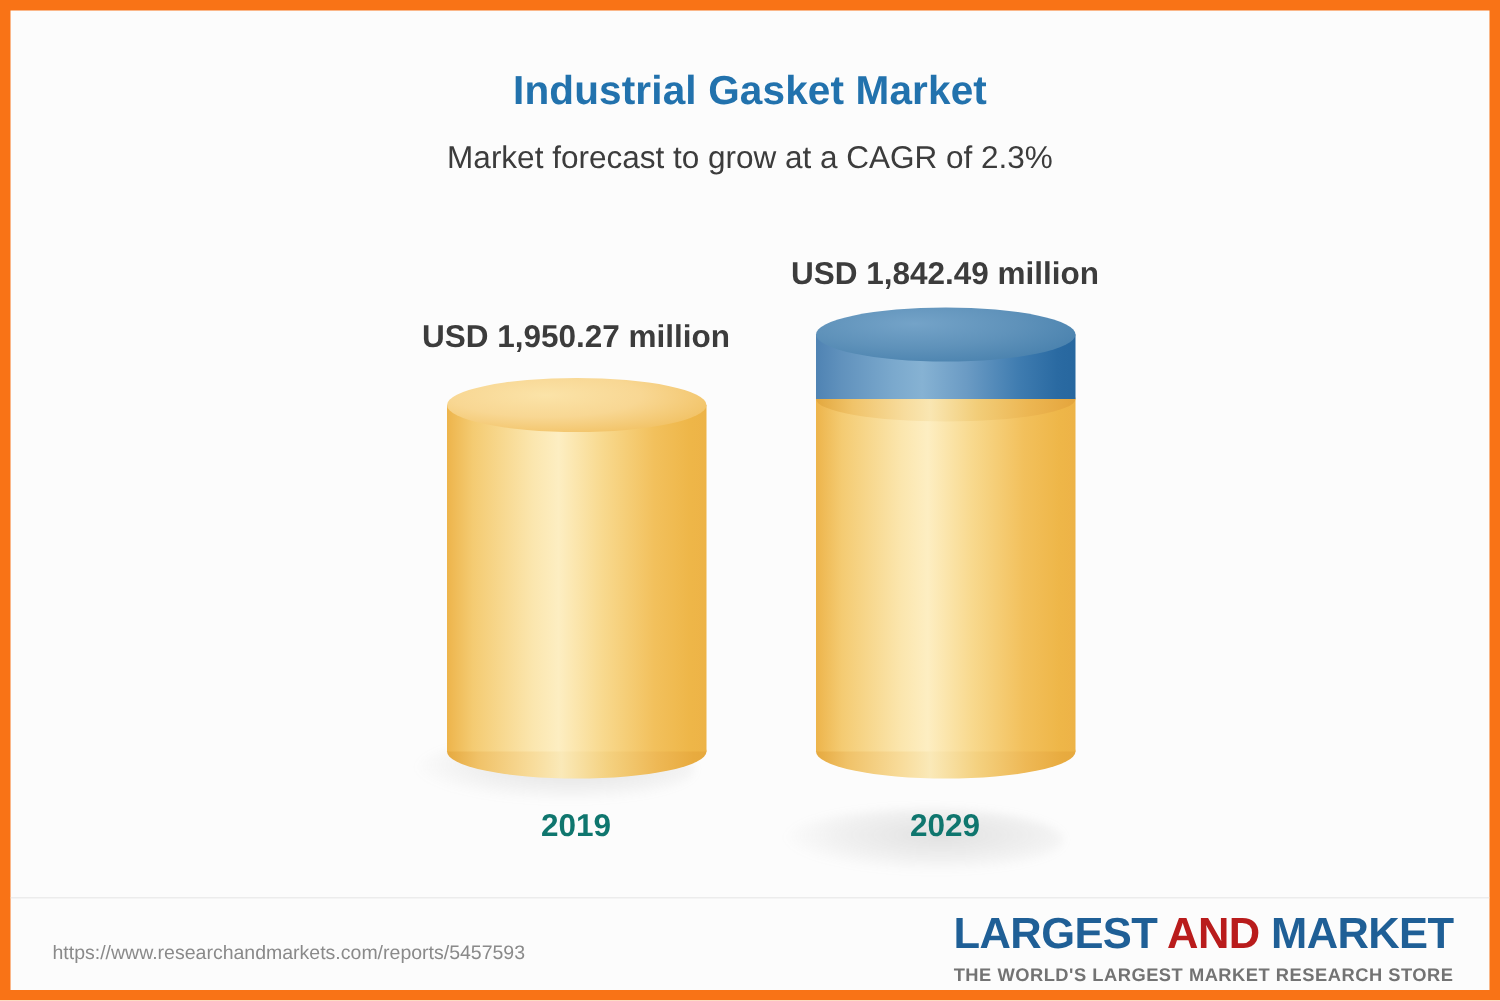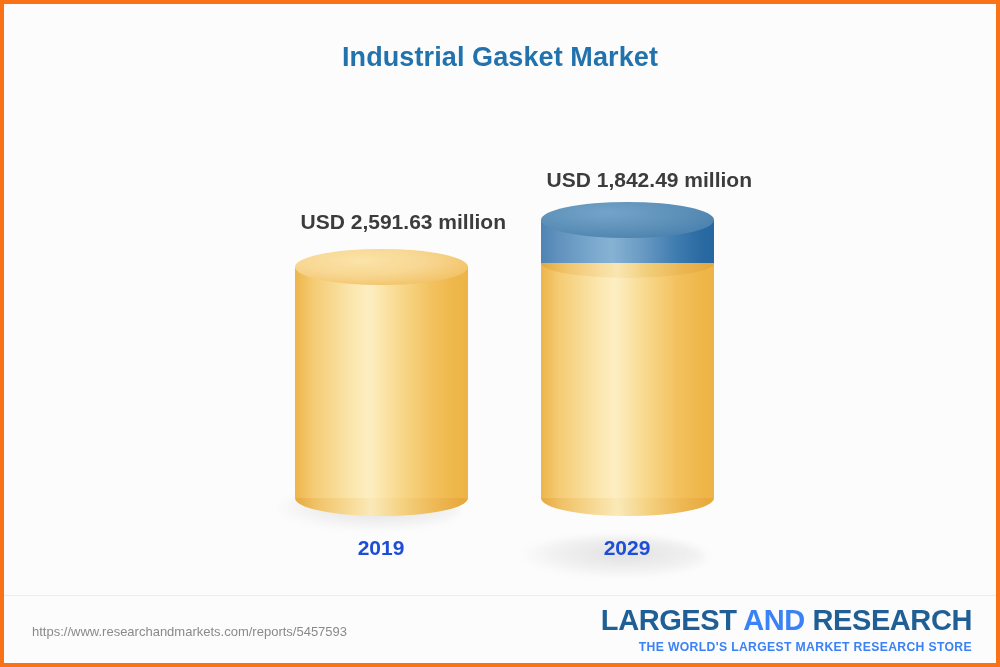--- a/index.html
+++ b/index.html
@@ -9,21 +9,21 @@
   }
   body {
     font-family: "Liberation Sans", sans-serif;
   }
   .canvas {
     position: relative;
     width: 1000px;
     height: 667px;
     background: #fcfcfc;
     box-sizing: border-box;
-    border: 4px solid #f97316;
+    border: 7px solid #f97316;
     overflow: hidden;
   }
   
   .chart-title {
     position: absolute;
     left: 0;
     right: 0;
     top: 38px;
     text-align: center;
     font-size: 27px;
@@ -53,21 +53,21 @@
     position: absolute;
     width: 250px;
   }
   .bar-group.g2019 { left: 252px; top: 150px; }
   .bar-group.g2026 { left: 498px; top: 150px; }
 
   .value-label {
     position: absolute;
     left: 0;
     width: 250px;
-    text-align: right;
+    text-align: center;
     font-size: 21px;
     font-weight: bold;
     color: #3c3c3c;
     white-space: nowrap;
   }
   .g2019 .value-label { top: 56px; }
   .g2026 .value-label { top: 14px; }
 
   
   .cylinder {
@@ -167,21 +167,21 @@
       #e4a63e 100%);
   }
 
   .axis-label {
     position: absolute;
     left: 0;
     width: 250px;
     text-align: center;
     font-size: 21px;
     font-weight: bold;
-    color: #1d4ed8;
+    color: #0f766e;
   }
   .g2019 .axis-label { top: 382px; }
   .g2026 .axis-label { top: 382px; }
 
   
   .footer-rule {
     position: absolute;
     left: 0;
     right: 0;
     top: 591px;
@@ -203,41 +203,42 @@
     text-align: right;
   }
   .brand-line1 {
     font-size: 29px;
     font-weight: bold;
     letter-spacing: -0.4px;
     line-height: 1.0;
     white-space: nowrap;
   }
   .brand-research, .brand-markets { color: #1f5f96; }
-  .brand-and { color: #3b82f6; }
+  .brand-and { color: #b91c1c; }
   .brand-line2 {
     margin-top: 5px;
     font-size: 12.2px;
     font-weight: bold;
     letter-spacing: 0.35px;
-    color: #3b82f6;
+    color: #737373;
     white-space: nowrap;
   }
 </style>
 </head>
 <body>
 
 <div class="canvas">
 
   <div class="chart-title">Industrial Gasket Market</div>
+  <div class="chart-subtitle">Market forecast to grow at a CAGR of 2.3%</div>
 
   <div class="plot-area">
 
     <div class="bar-group g2019">
-      <div class="value-label">USD 2,591.63 million</div>
+      <div class="value-label">USD 1,950.27 million</div>
 
       <div class="base-shadow"></div>
 
       <div class="cylinder">
 
         <div class="bottom-cap" style="top: 231px;"></div>
 
         <div class="seg-body yellow-body" style="top: 18px; height: 231px;"></div>
 
         <div class="top-cap yellow" style="top: 0px;"></div>
@@ -267,17 +268,17 @@
       <div class="axis-label">2029</div>
     </div>
 
   </div>
 
   <div class="footer-rule"></div>
 
   <div class="footer-url">https://www.researchandmarkets.com/reports/5457593</div>
 
   <div class="brand">
-    <div class="brand-line1"><span class="brand-research">LARGEST </span><span class="brand-and">AND </span><span class="brand-markets">RESEARCH</span></div>
+    <div class="brand-line1"><span class="brand-research">LARGEST </span><span class="brand-and">AND </span><span class="brand-markets">MARKET</span></div>
     <div class="brand-line2">THE WORLD'S LARGEST MARKET RESEARCH STORE</div>
   </div>
 
 </div>
 
 </body></html>

